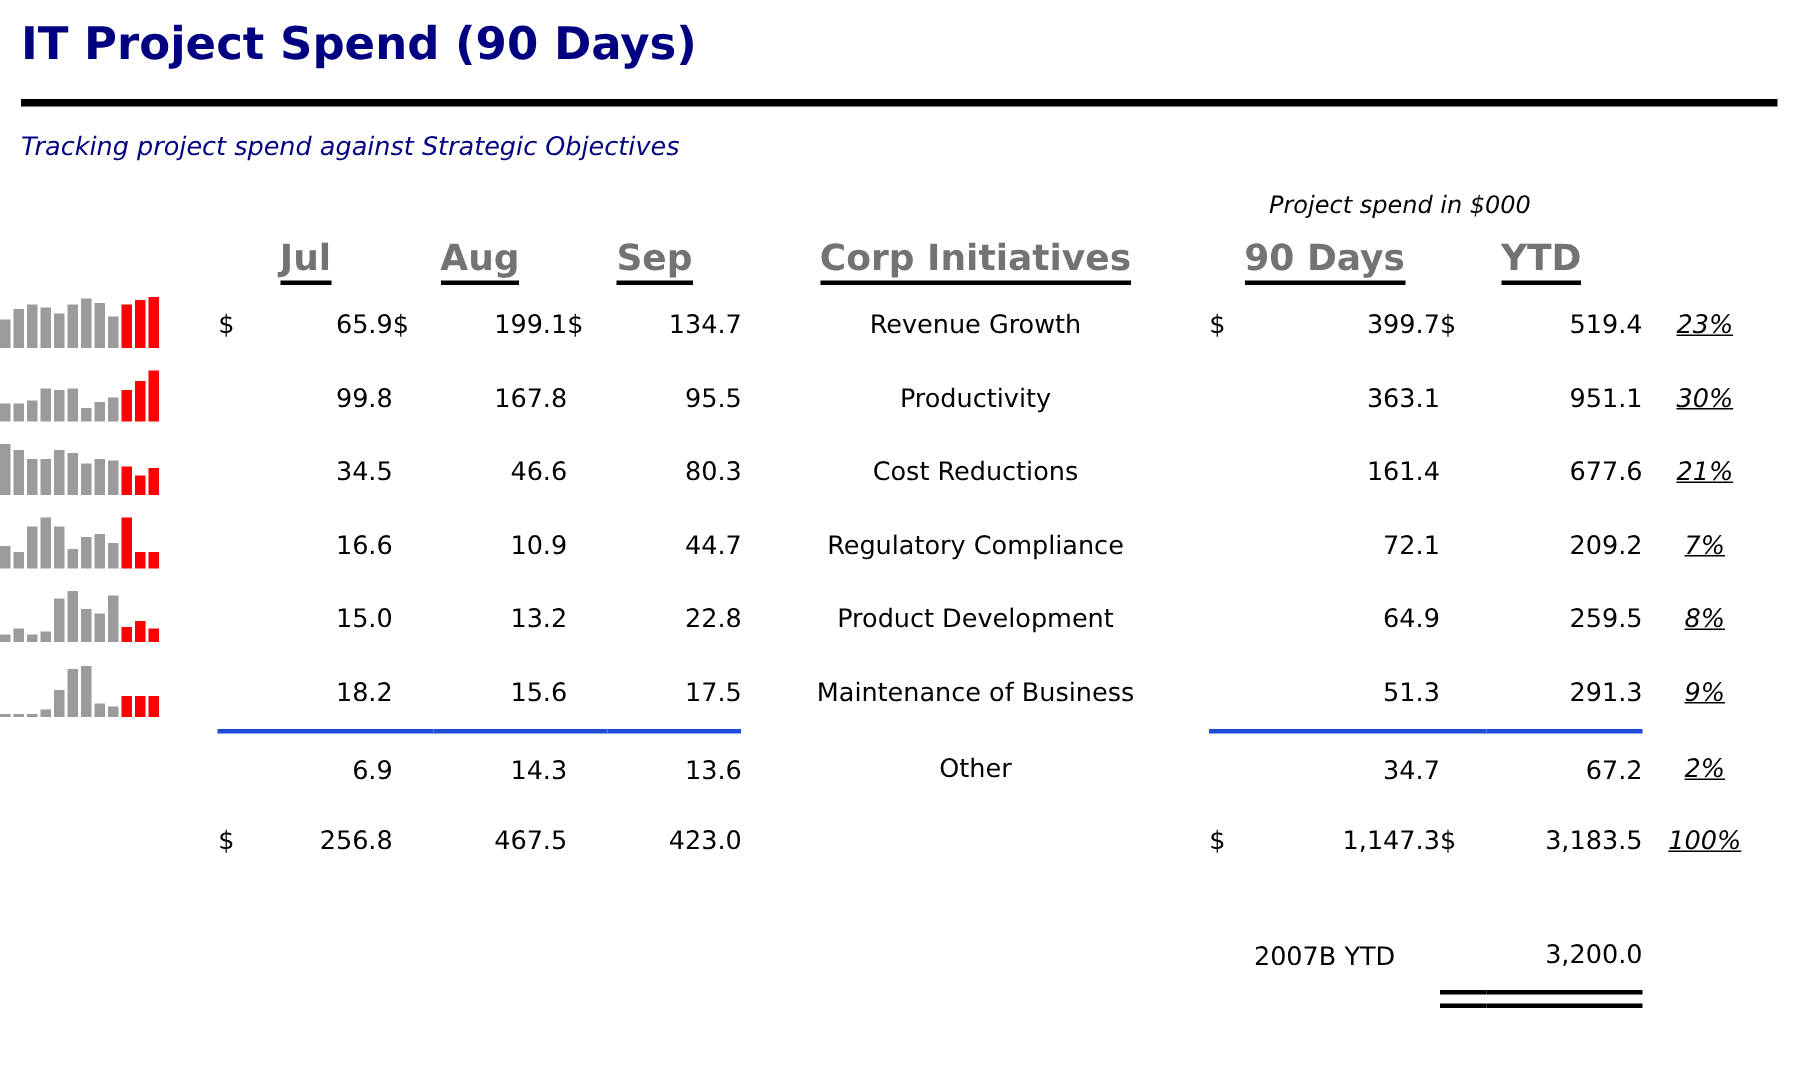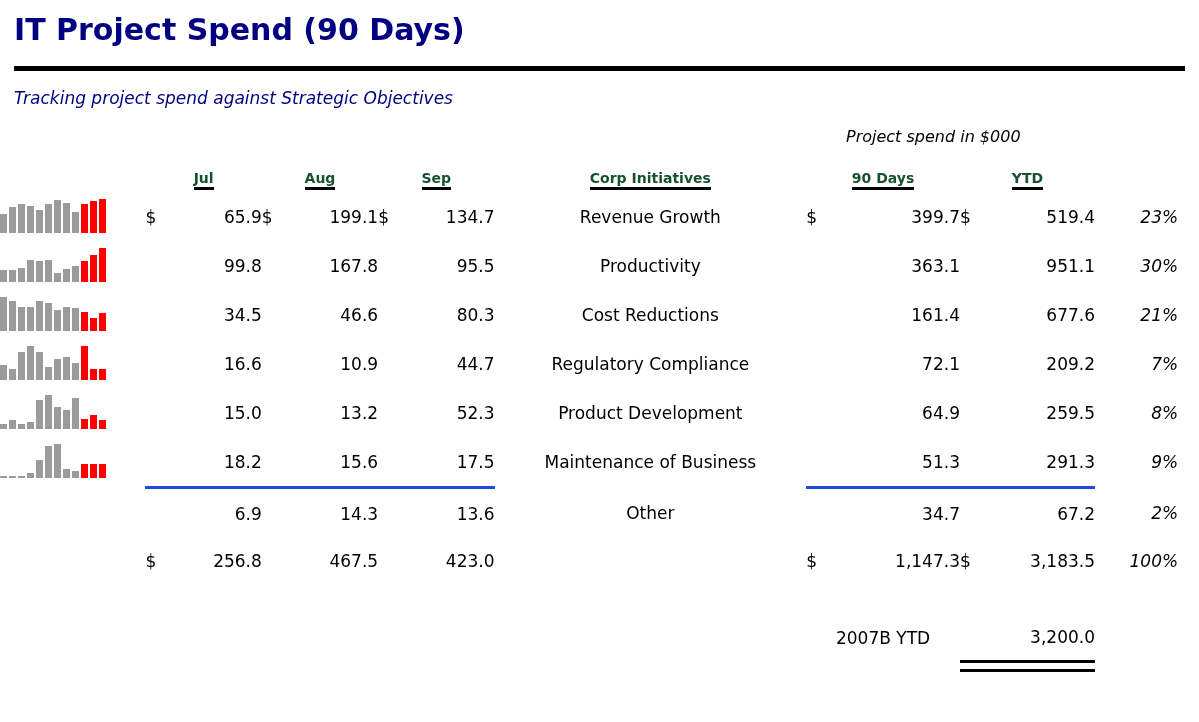--- a/index.html
+++ b/index.html
@@ -86,37 +86,37 @@
   col.c-cur2  { width: 36px;  }
   col.c-90    { width: 112px; }
   col.c-cur3  { width: 30px;  }
   col.c-ytd   { width: 100px; }
   col.c-pct   { width: 80px;  }
   col.c-pad   { width: 20px;  }
 
   tr.hdr td {
     height: 40px;
     font-weight: bold;
-    font-size: 14px;
+    font-size: 24px;
     text-align: center;
-    color: #14532d;
+    color: #737373;
     vertical-align: bottom;
     padding-bottom: 2px;
   }
   tr.hdr td span.ul {
     border-bottom: 3px solid #000000;
     padding-bottom: 1px;
     display: inline-block;
   }
 
   tr.data td { height: 49px; }
   td.num   { text-align: right; padding-right: 6px; }
   td.cur   { text-align: left;  padding-left: 6px; }
   td.init  { text-align: center;  padding-left: 8px; }
-  td.pct   { text-align: right; font-style: italic; padding-right: 22px; }
+  td.pct   { text-align: center; font-style: italic; padding-right: 22px; text-decoration: underline; }
   td.spark { text-align: left;  padding-left: 24px; }
 
   
   td.rule-top { border-top: 3px solid #1d4ed8; }
 
   tr.total td { height: 46px; }
   tr.gap td { height: 30px; }
 
   td.dbl {
     border-top: 3px solid #000000;
@@ -245,21 +245,21 @@
           <td class="pct">7%</td>
           <td></td>
         </tr>
         <tr class="data">
           <td class="spark"><span class="spark-wrap"><span class="spark-bar g" style="left:0px;height:5px"></span><span class="spark-bar g" style="left:9px;height:9px"></span><span class="spark-bar g" style="left:18px;height:5px"></span><span class="spark-bar g" style="left:27px;height:7px"></span><span class="spark-bar g" style="left:36px;height:29px"></span><span class="spark-bar g" style="left:45px;height:34px"></span><span class="spark-bar g" style="left:54px;height:22px"></span><span class="spark-bar g" style="left:63px;height:19px"></span><span class="spark-bar g" style="left:72px;height:31px"></span><span class="spark-bar r" style="left:81px;height:10px"></span><span class="spark-bar r" style="left:90px;height:14px"></span><span class="spark-bar r" style="left:99px;height:9px"></span></span></td>
           <td class="cur"></td>
           <td class="num">15.0</td>
           <td class="cur"></td>
           <td class="num">13.2</td>
           <td class="cur"></td>
-          <td class="num">52.3</td>
+          <td class="num">22.8</td>
           <td class="init">Product Development</td>
           <td class="cur"></td>
           <td class="num">64.9</td>
           <td class="cur"></td>
           <td class="num">259.5</td>
           <td class="pct">8%</td>
           <td></td>
         </tr>
         <tr class="data">
           <td class="spark"><span class="spark-wrap"><span class="spark-bar g" style="left:0px;height:2px"></span><span class="spark-bar g" style="left:9px;height:2px"></span><span class="spark-bar g" style="left:18px;height:2px"></span><span class="spark-bar g" style="left:27px;height:5px"></span><span class="spark-bar g" style="left:36px;height:18px"></span><span class="spark-bar g" style="left:45px;height:32px"></span><span class="spark-bar g" style="left:54px;height:34px"></span><span class="spark-bar g" style="left:63px;height:9px"></span><span class="spark-bar g" style="left:72px;height:7px"></span><span class="spark-bar r" style="left:81px;height:14px"></span><span class="spark-bar r" style="left:90px;height:14px"></span><span class="spark-bar r" style="left:99px;height:14px"></span></span></td>

